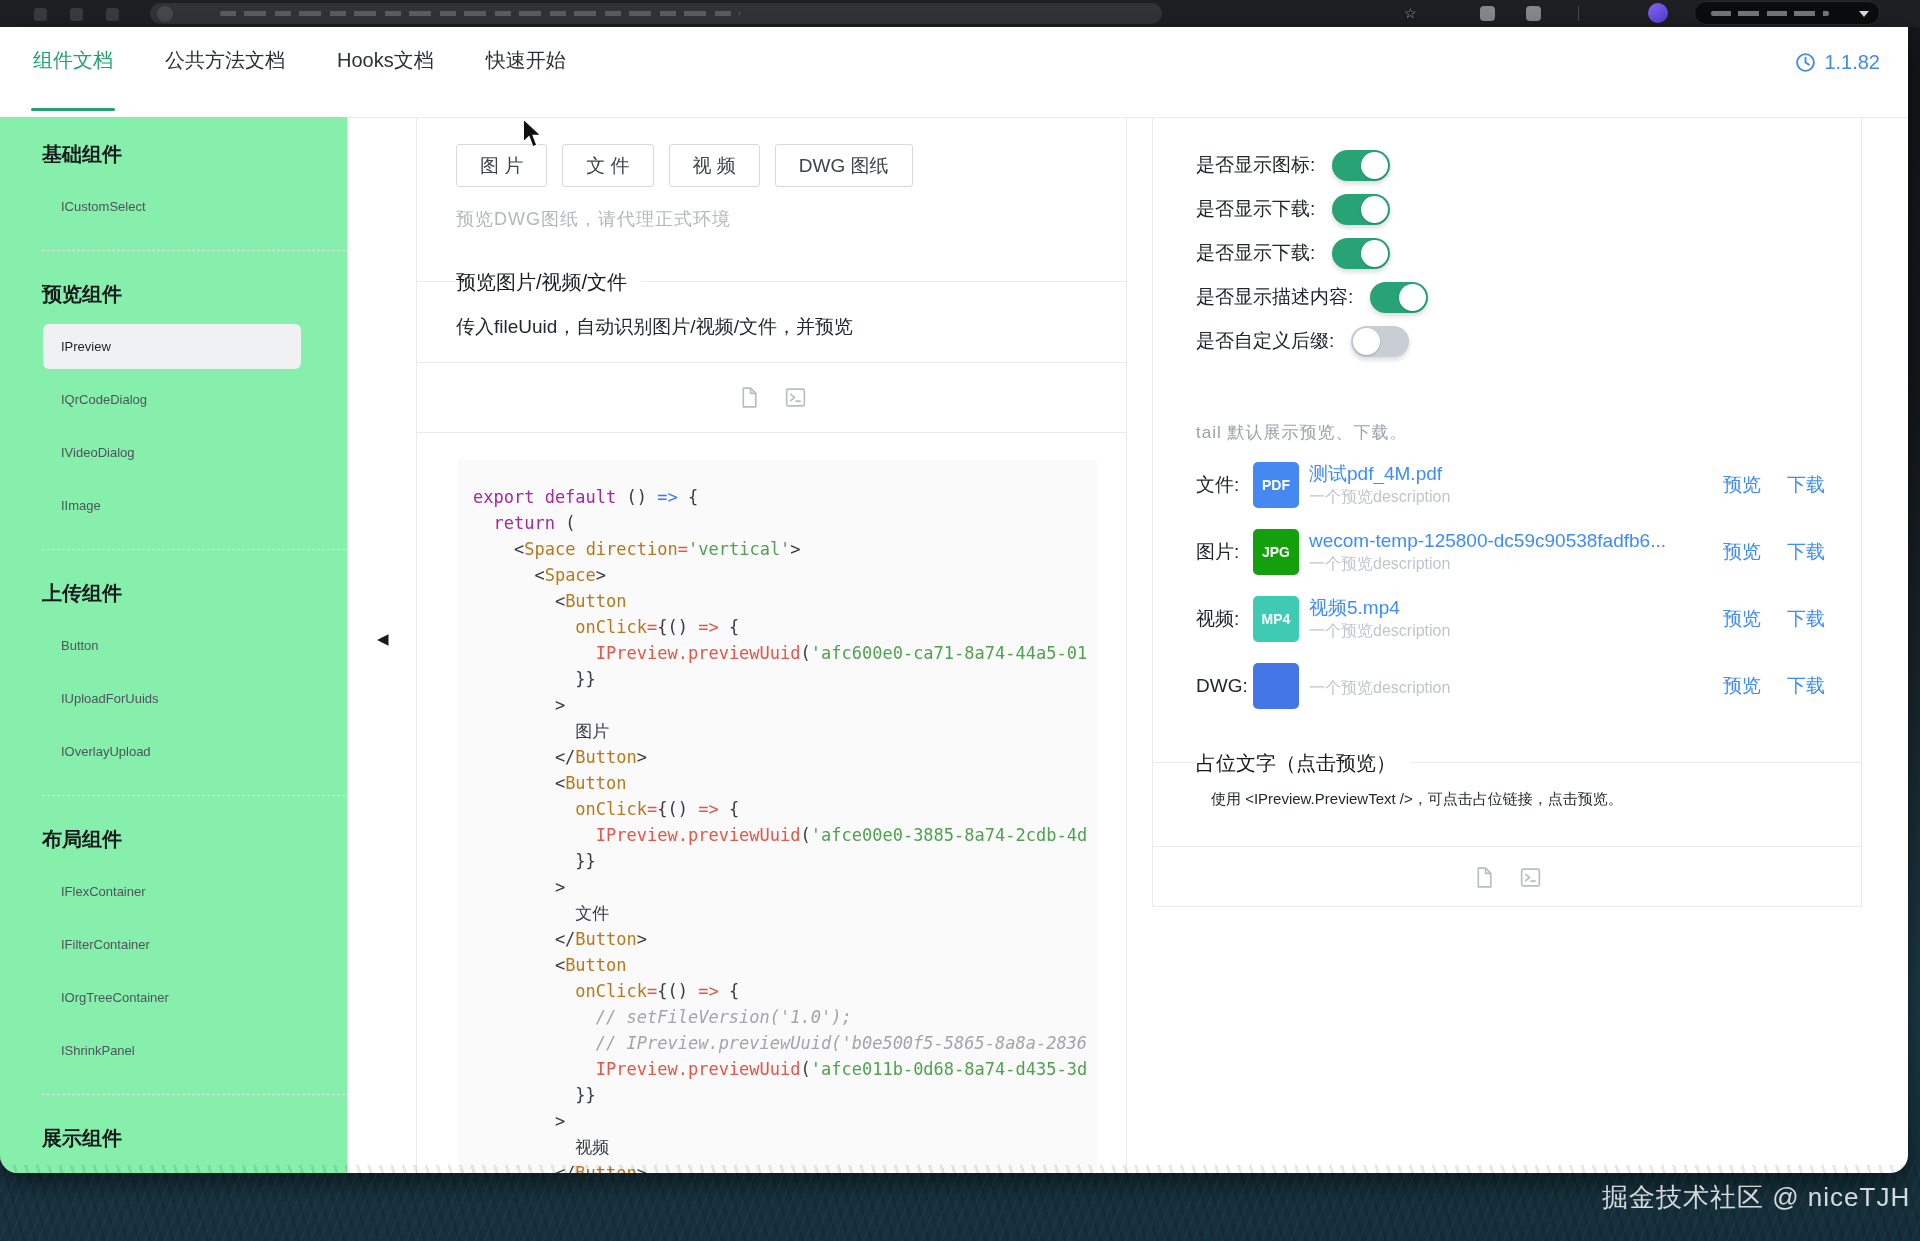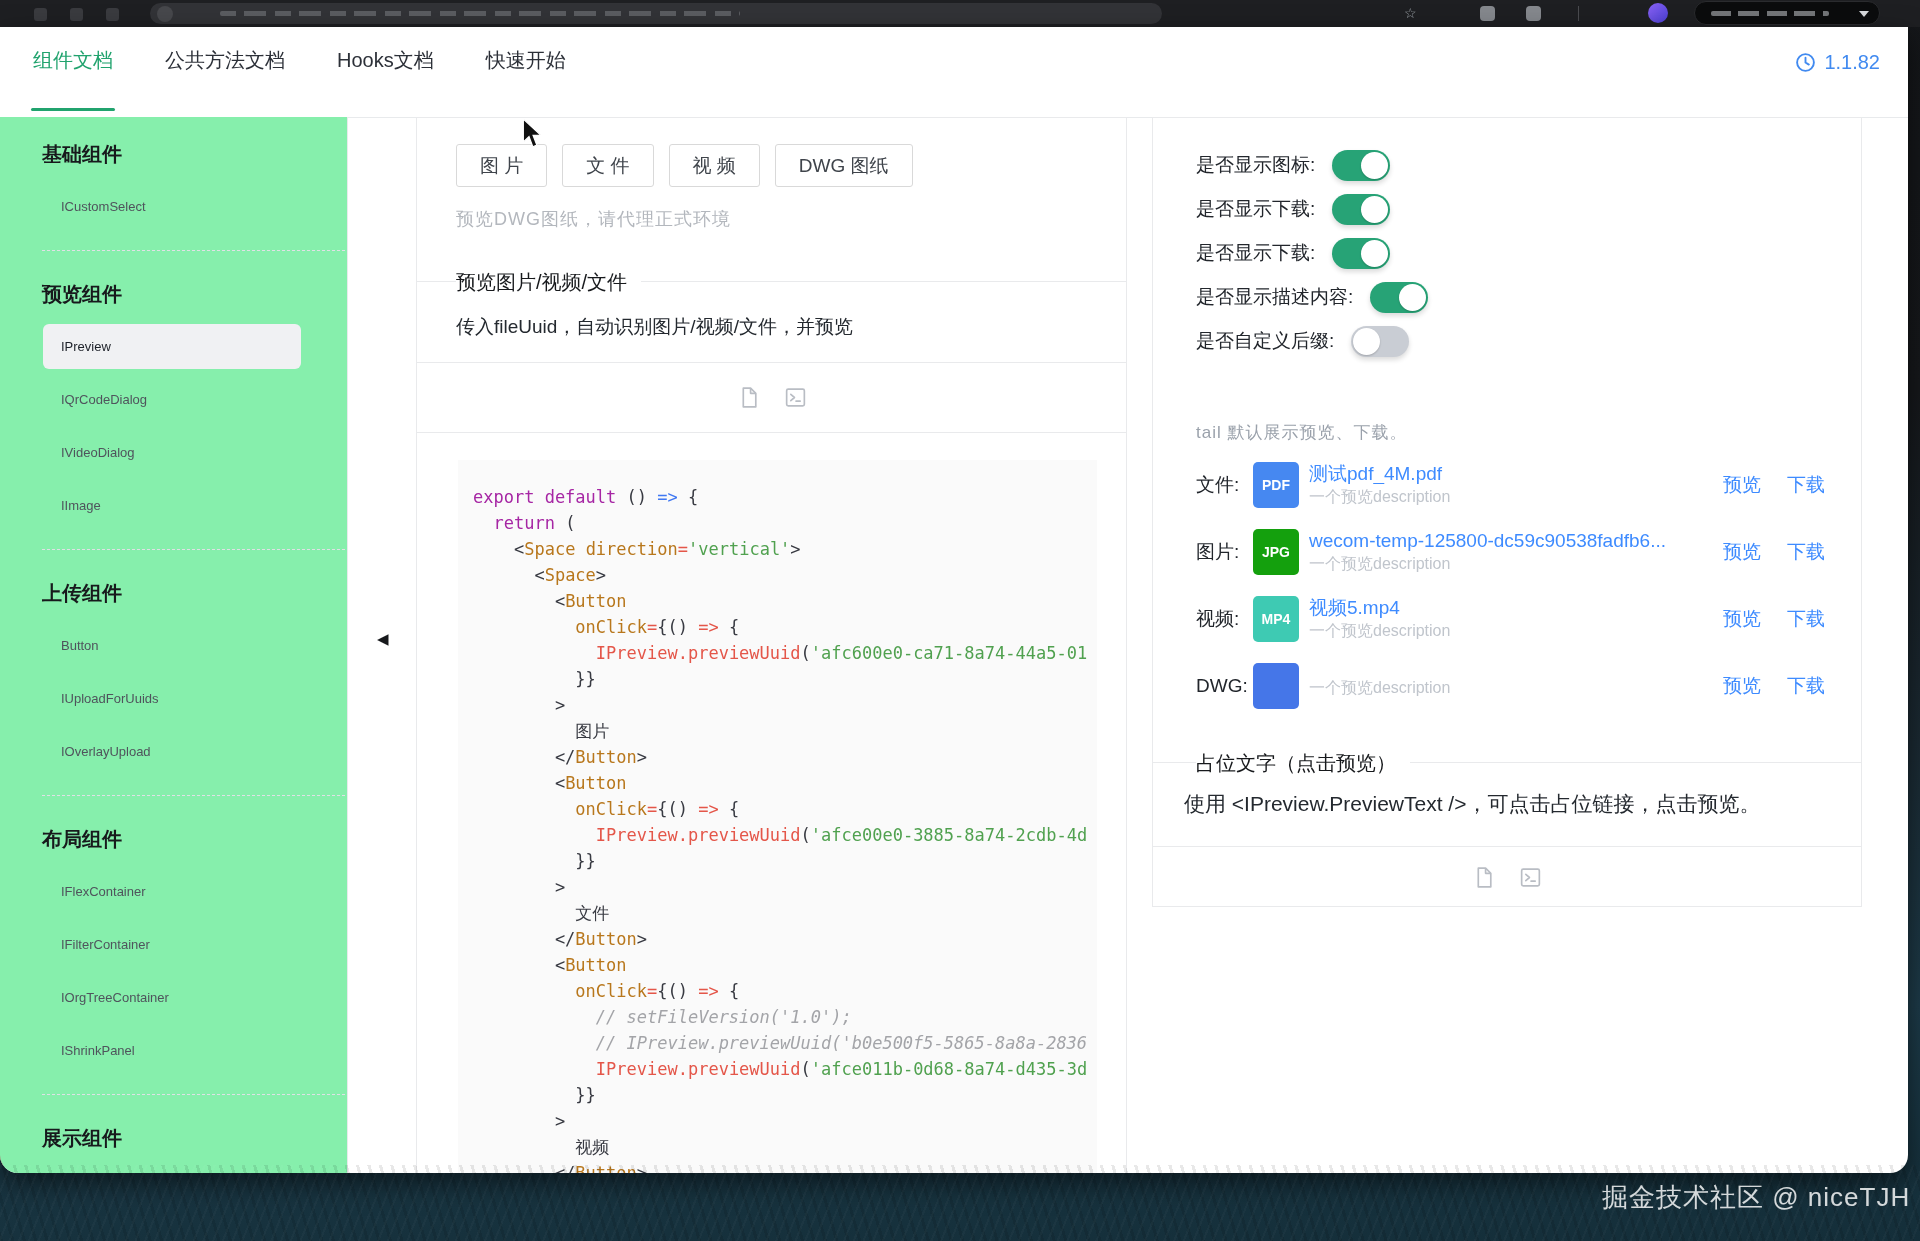--- a/index.html
+++ b/index.html
@@ -98,21 +98,21 @@
   .files{position:absolute;left:43px;right:36px;top:333px;}
   .frow{height:67px;display:flex;align-items:center;}
   .flabel{font-size:19px;color:#22262c;width:57px;flex:none;}
   .fbadge{width:46px;height:46px;border-radius:5px;flex:none;color:#fff;font-size:14px;font-weight:bold;
     line-height:46px;text-align:center;}
   .ftext{margin-left:10px;display:flex;flex-direction:column;justify-content:center;min-width:0;}
   .ftitle{font-size:19px;line-height:21px;color:var(--link);max-width:415px;white-space:nowrap;overflow:hidden;cursor:pointer;}
   .fdesc{font-size:16px;line-height:18px;color:#c0c5cc;margin-top:4px;white-space:nowrap;}
   .factions{margin-left:auto;display:flex;gap:26px;flex:none;padding-left:10px;}
   .flink{font-size:19px;color:var(--link);cursor:pointer;white-space:nowrap;}
-  .pl-desc{position:absolute;left:31px;top:672px;font-size:21px;color:#24292f;}
+  .pl-desc{position:absolute;left:58px;top:672px;font-size:15px;color:#24292f;}
 
   
   .cursor{position:absolute;left:519px;top:92px;z-index:50;}
   .watermark{position:absolute;left:1602px;top:1180px;font-size:26px;color:rgba(255,255,255,.82);
     letter-spacing:1px;white-space:nowrap;z-index:5;}
 </style>
 </head>
 <body style="--accent: #21a36e; --toggle-on: #27a376; --toggle-off: #c9cdd4; --link: #3e8bff;">
 
 <div class="browser-bar">

